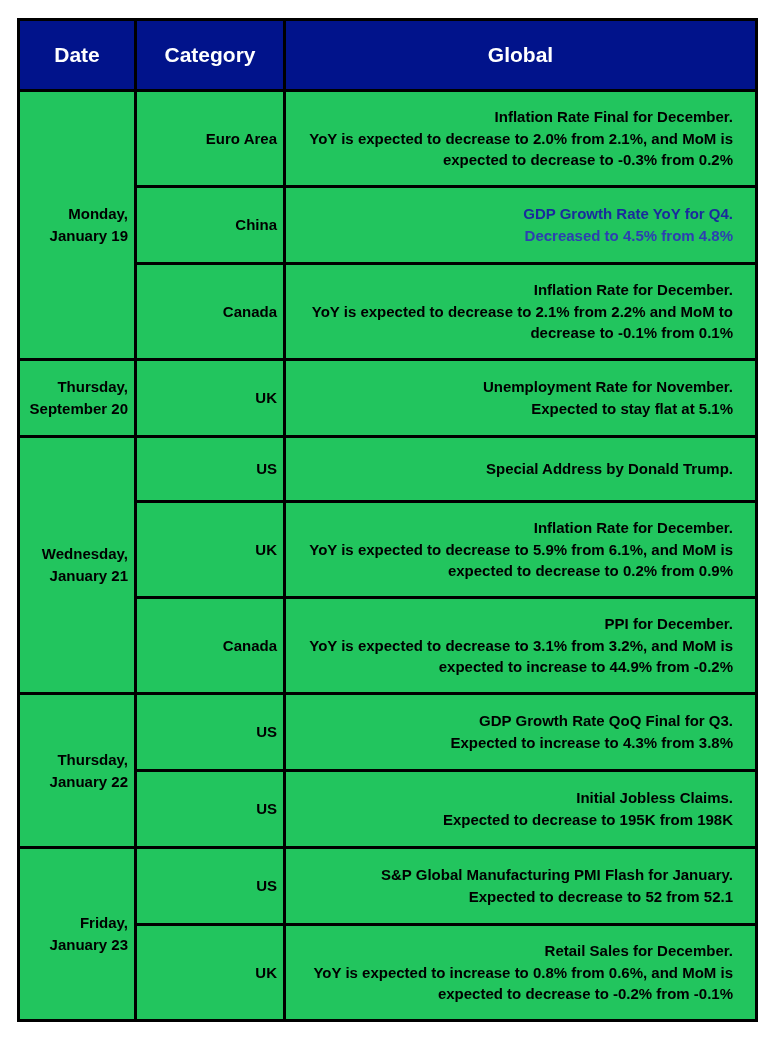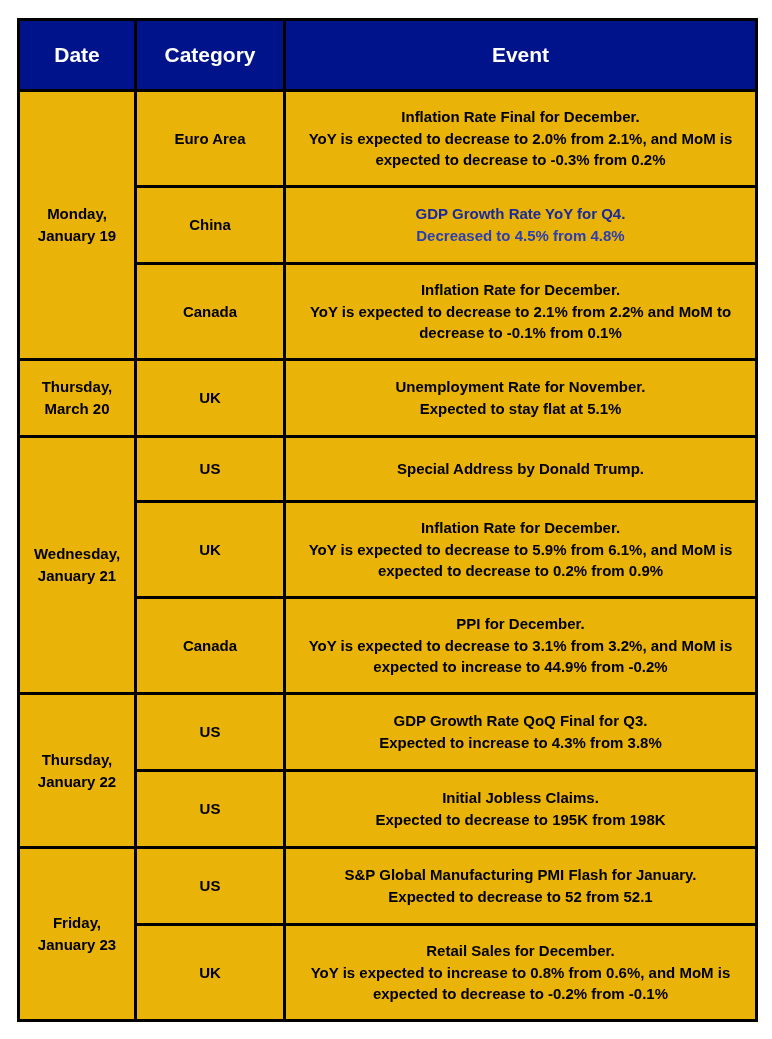--- a/index.html
+++ b/index.html
@@ -36,24 +36,24 @@
     height: 66px;
     background: var(--header-bg, #01138b);
     color: var(--header-fg, #fff);
     font-size: 21px;
     font-weight: bold;
     text-align: center;
     vertical-align: middle;
   }
   td {
     vertical-align: middle;
-    text-align: center;
+    text-align: right;
     font-size: 15px;
     line-height: 1.45;
-    background: #eab308;
+    background: #22c55e;
   }
   td.date-cell,
   td.category-cell {
     font-weight: bold;
     padding: 12px 6px;
   }
   td.event-cell {
     padding: 10px 22px;
   }
   .event-title { font-weight: bold; }
@@ -71,21 +71,21 @@
   <table>
     <colgroup>
       <col class="c-date">
       <col class="c-cat">
       <col class="c-evt">
     </colgroup>
     <thead>
       <tr>
         <th>Date</th>
         <th>Category</th>
-        <th>Event</th>
+        <th>Global</th>
       </tr>
     </thead>
     <tbody id="calendar-body">
         <tr class="h-lg">
           <td rowspan="3" class="date-cell">
             <div>Monday,</div>
             <div>January 19</div>
           </td>
           <td class="category-cell">Euro Area</td>
           <td class="event-cell">
@@ -103,21 +103,21 @@
         <tr class="h-lg">
           <td class="category-cell">Canada</td>
           <td class="event-cell">
             <div class="event-title">Inflation Rate for December.</div>
             <div class="event-desc">YoY is expected to decrease to 2.1% from 2.2% and MoM to decrease to -0.1% from 0.1%</div>
           </td>
         </tr>
         <tr class="h-md">
           <td rowspan="1" class="date-cell">
             <div>Thursday,</div>
-            <div>March 20</div>
+            <div>September 20</div>
           </td>
           <td class="category-cell">UK</td>
           <td class="event-cell">
             <div class="event-title">Unemployment Rate for November.</div>
             <div class="event-desc">Expected to stay flat at 5.1%</div>
           </td>
         </tr>
         <tr class="h-sm">
           <td rowspan="3" class="date-cell">
             <div>Wednesday,</div>

